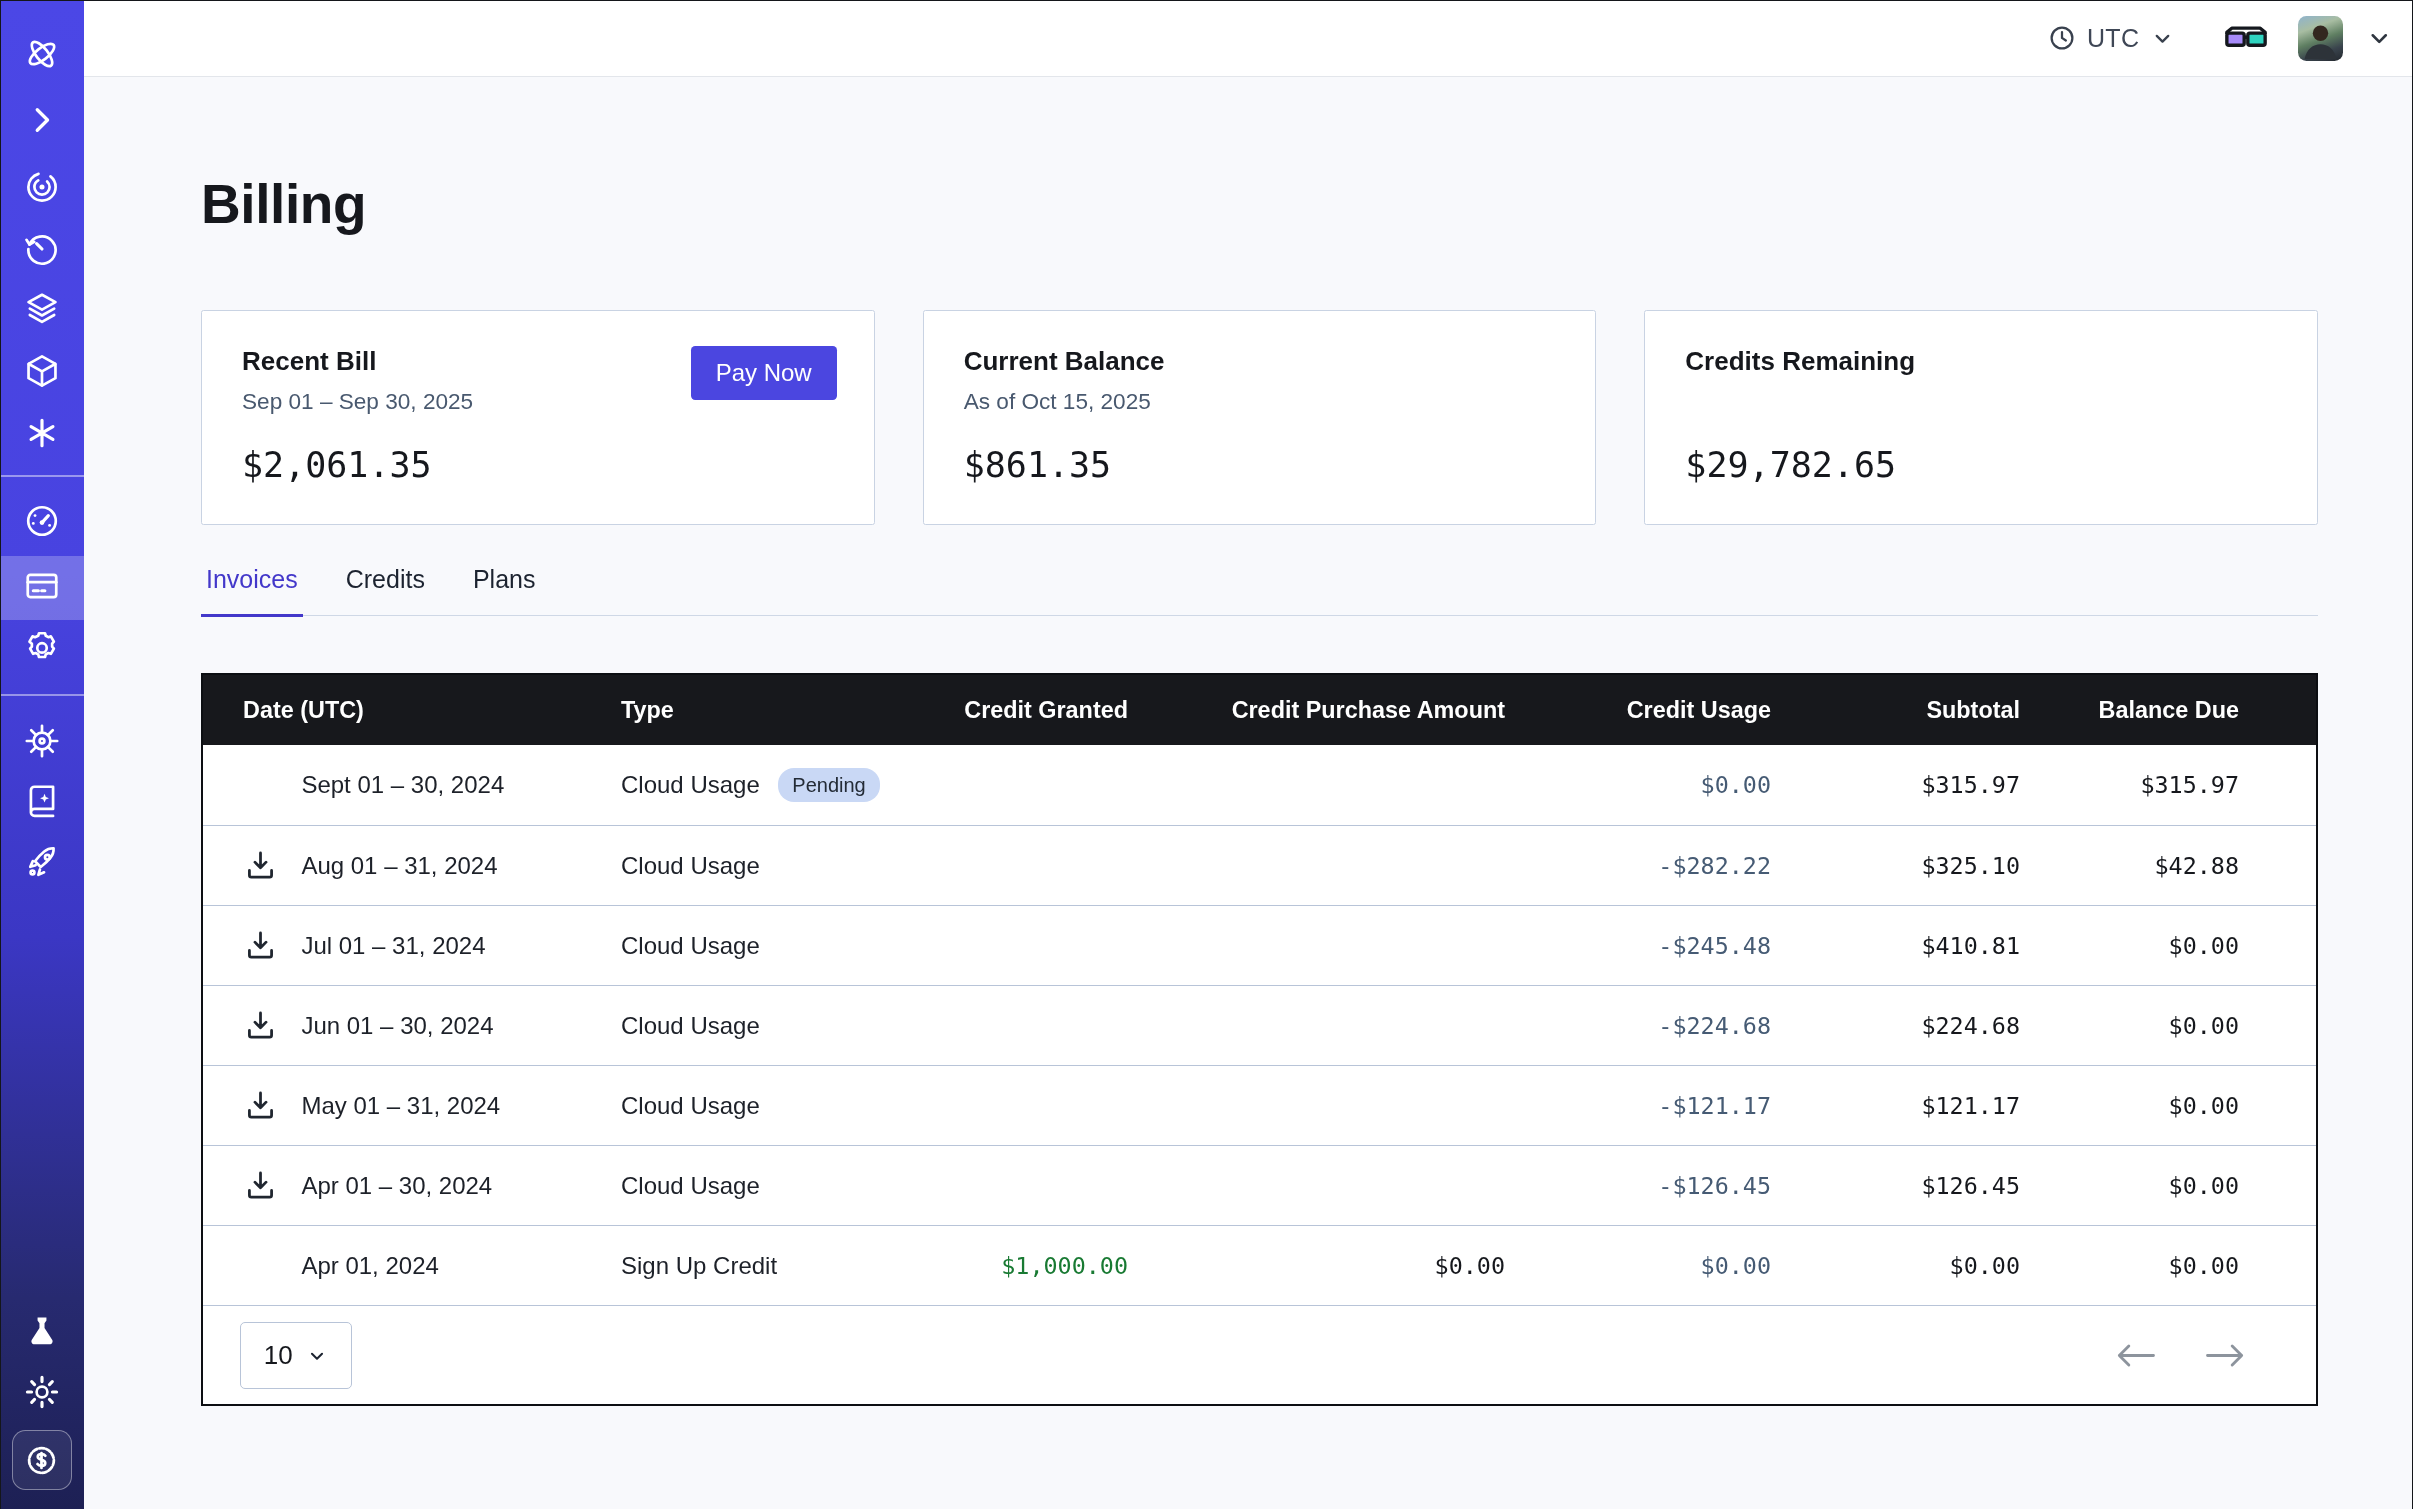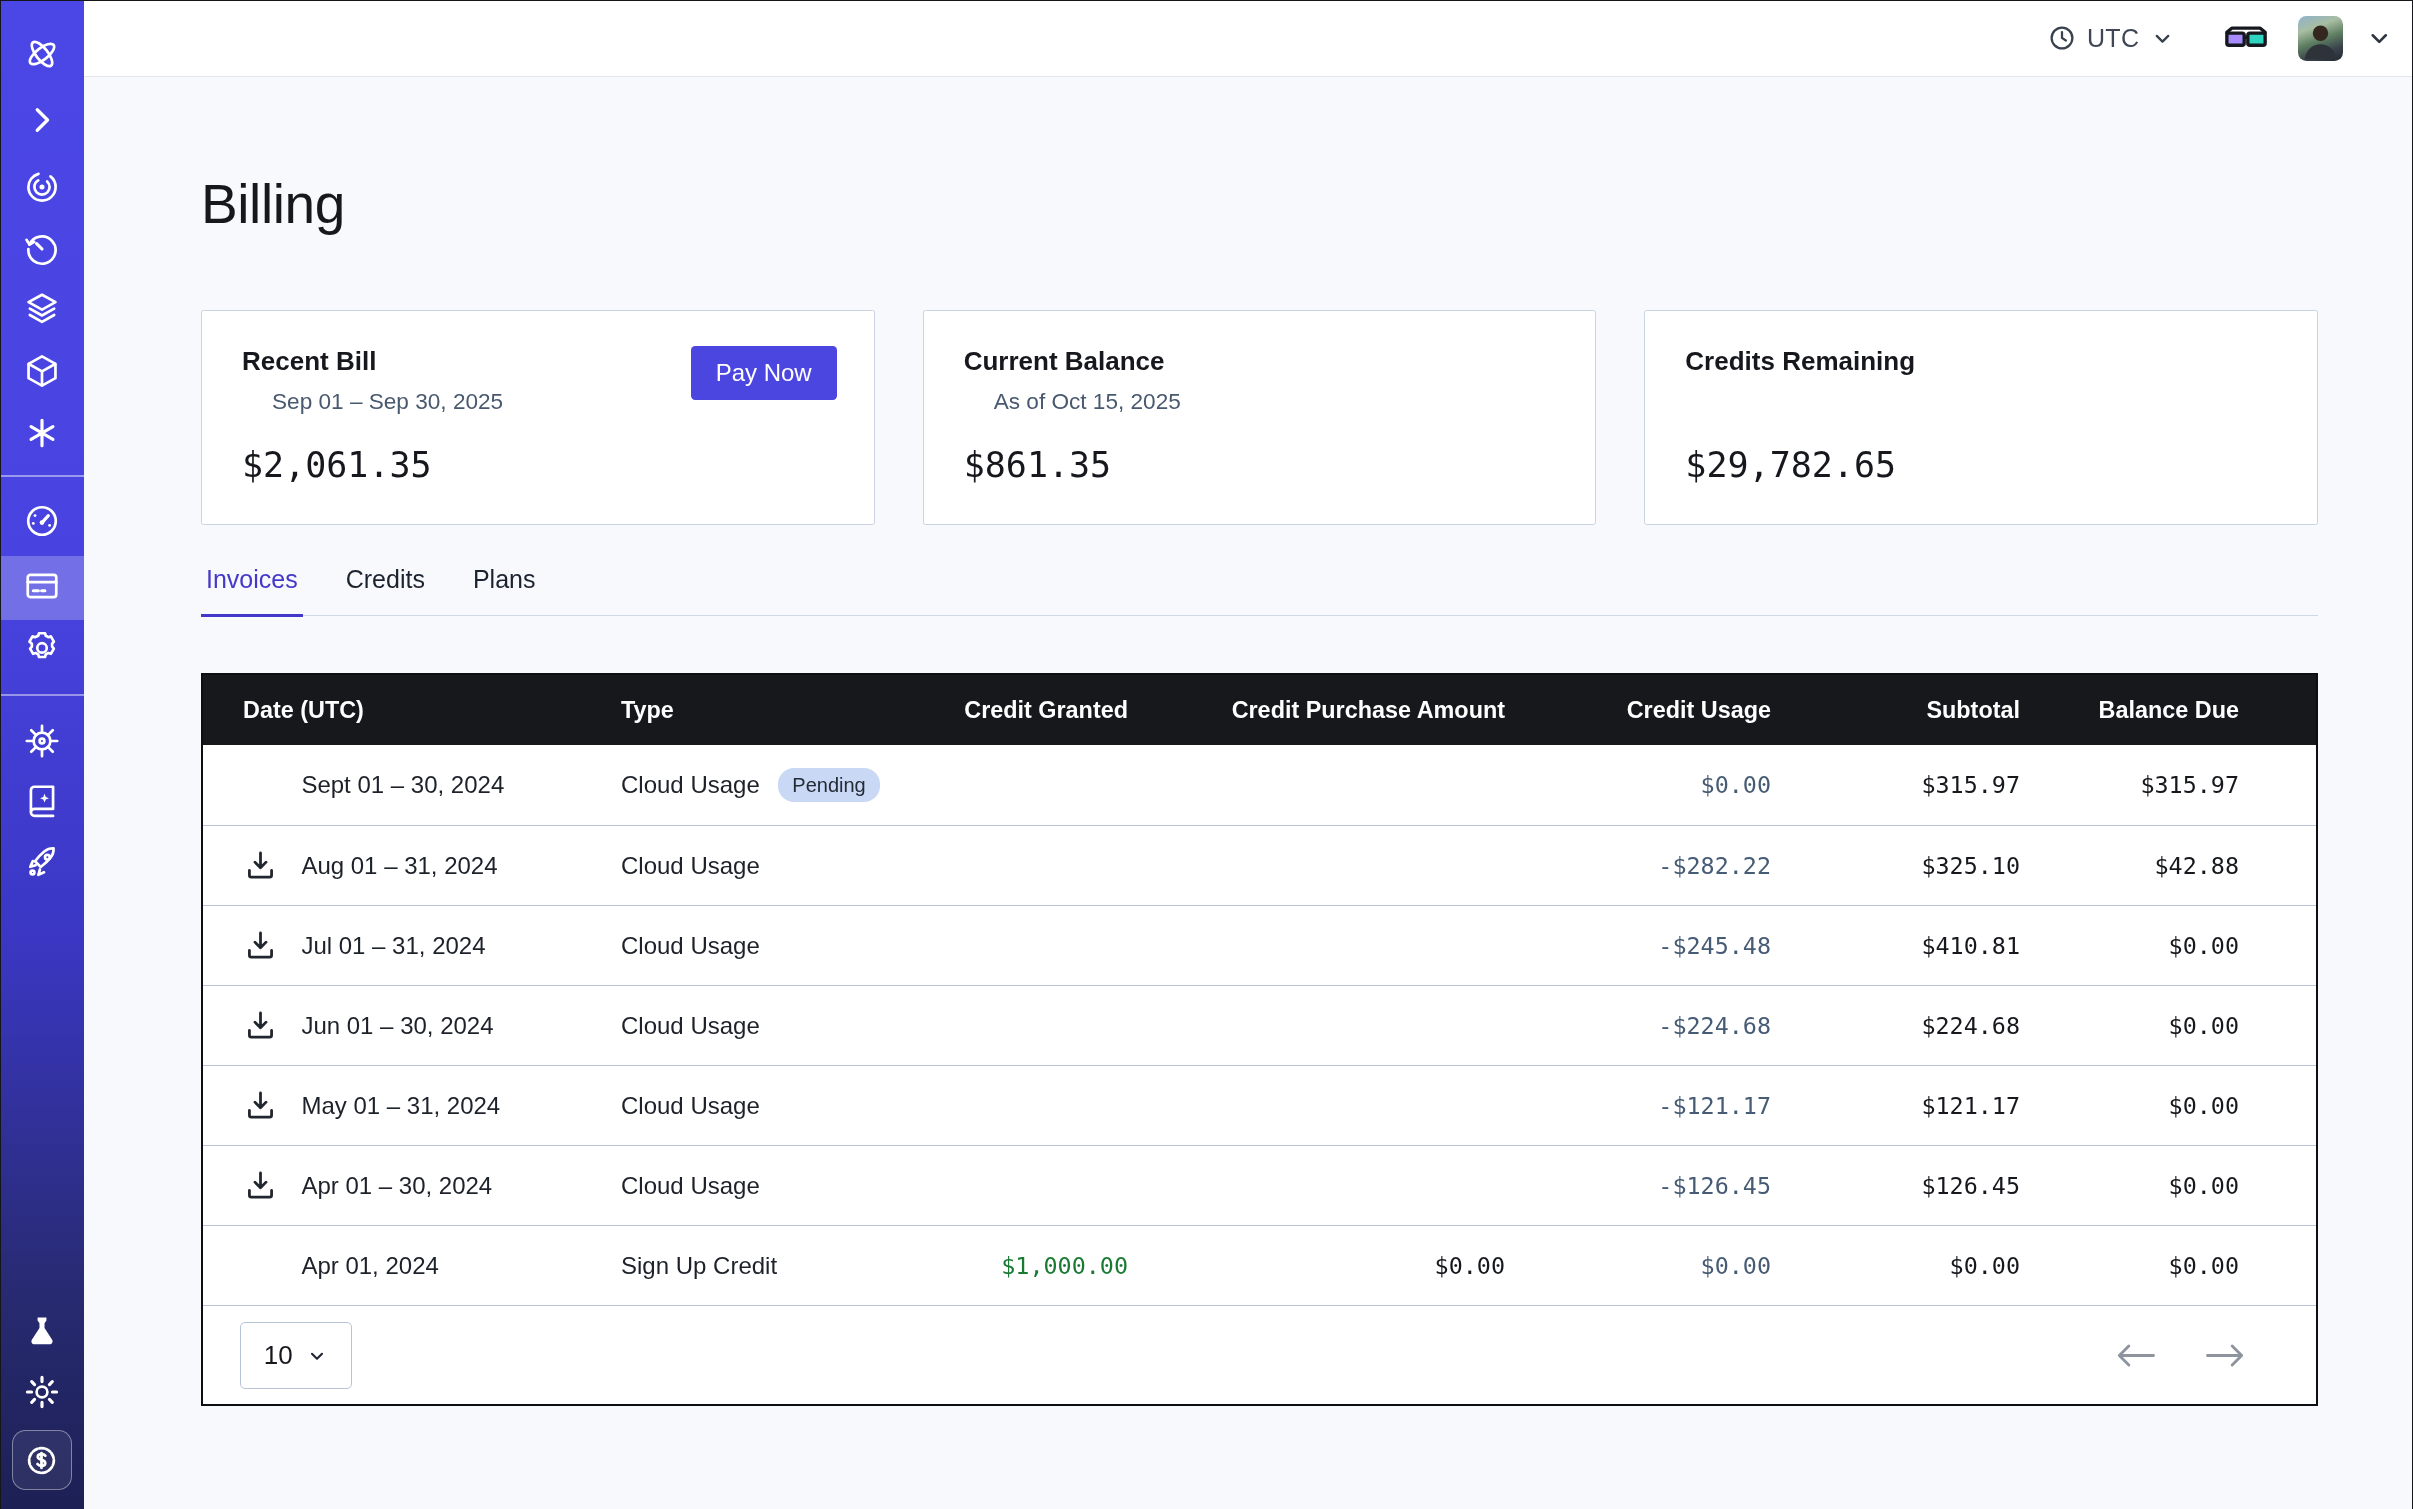--- a/index.html
+++ b/index.html
@@ -26,26 +26,26 @@
   .tz svg { display:block; }
   .tz-label { font-size:25px; color:#3f4756; letter-spacing:0.4px; }
   .glasses { margin-left:49px; background:none; border:none; cursor:pointer; display:flex; }
   .avatar { margin-left:30px; width:45px; height:45px; border-radius:8.4px; overflow:hidden; cursor:pointer; position:relative;
     background:linear-gradient(160deg,#8fb3cd 0%,#a8bda2 28%,#5f7f62 52%,#3a444d 75%,#23282e 100%); }
   .avatar svg { position:absolute; inset:0; }
   .acct-chevron { margin-left:22px; background:none; border:none; cursor:pointer; display:flex; }
 
   
   .main { position:absolute; left:84px; top:77px; right:0; bottom:0; background:#f8f9fc; }
-  .page-title { position:absolute; left:117px; top:95px; font-size:55px; font-weight:400; color:#16181d; letter-spacing:-0.4px; }
+  .page-title { position:absolute; left:117px; top:95px; font-size:55px; font-weight:700; color:#16181d; letter-spacing:-0.4px; }
 
   .cards { position:absolute; left:117px; top:233px; width:2117px; display:flex; gap:48px; }
   .card { position:relative; flex:1; height:215px; background:#fff; border:1.7px solid #c9d3e3; border-radius:2.5px; padding:35px 40px; }
   .card-title { font-size:26px; font-weight:700; color:#16181d; }
-  .card-sub { margin-top:11.7px; font-size:22.6px; color:#49596f;margin-left:30px; }
+  .card-sub { margin-top:11.7px; font-size:22.6px; color:#49596f; }
   .card-amount { position:absolute; left:40px; top:134px; font-family:"DejaVu Sans Mono", monospace; font-size:35px; color:#16181d; }
   .pay-btn { position:absolute; right:37px; top:35px; height:54px; padding:11px 25px; background:#4b46e0; color:#fff; border:none;
     border-radius:4.2px; font-size:24px; font-family:"Liberation Sans", sans-serif; cursor:pointer; }
 
   .tabs { position:absolute; left:117px; top:488px; width:2117px; display:flex; gap:38px; border-bottom:1.7px solid #cfd8e6; }
   .tab { background:none; border:none; cursor:pointer; font-family:"Liberation Sans", sans-serif; font-size:25px; color:#1c2330;
     padding:0 5px 20px; }
   .tab.active { color:#4338ca; border-bottom:3.3px solid #4338ca; margin-bottom:-2.5px; }
 
   

